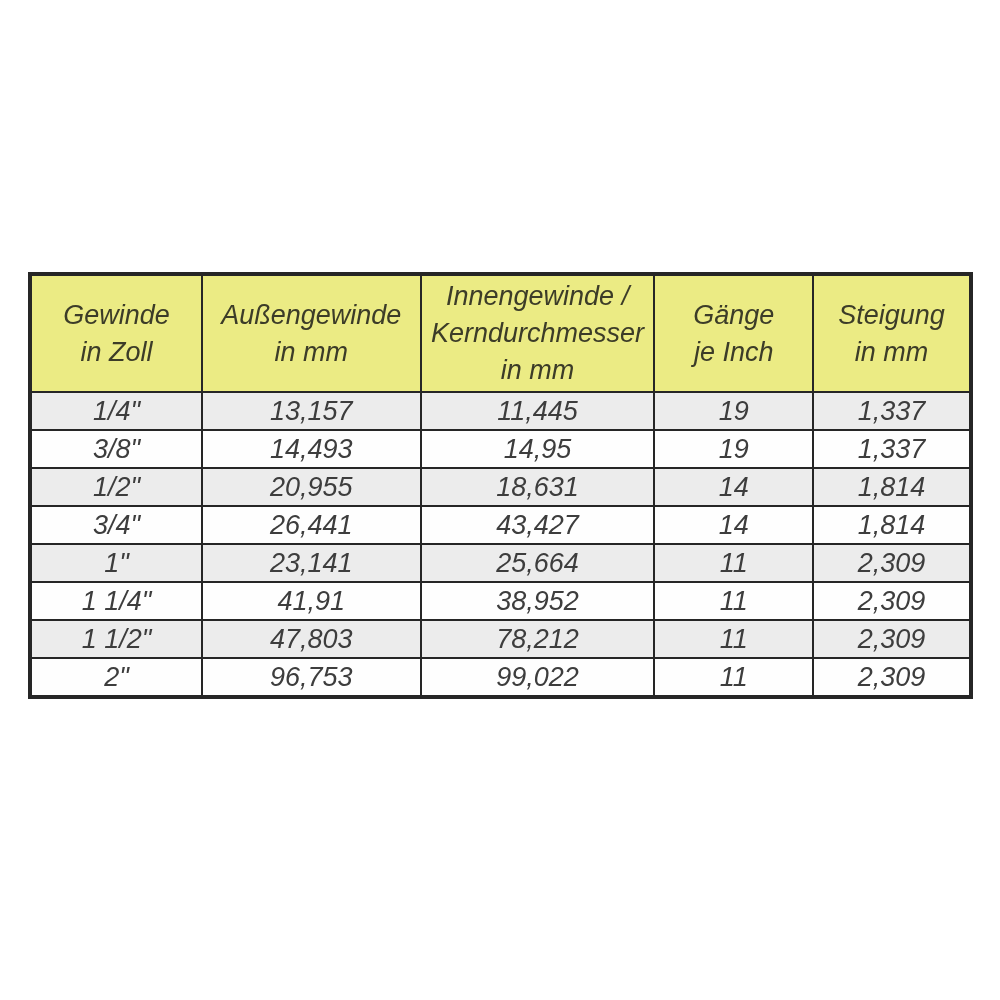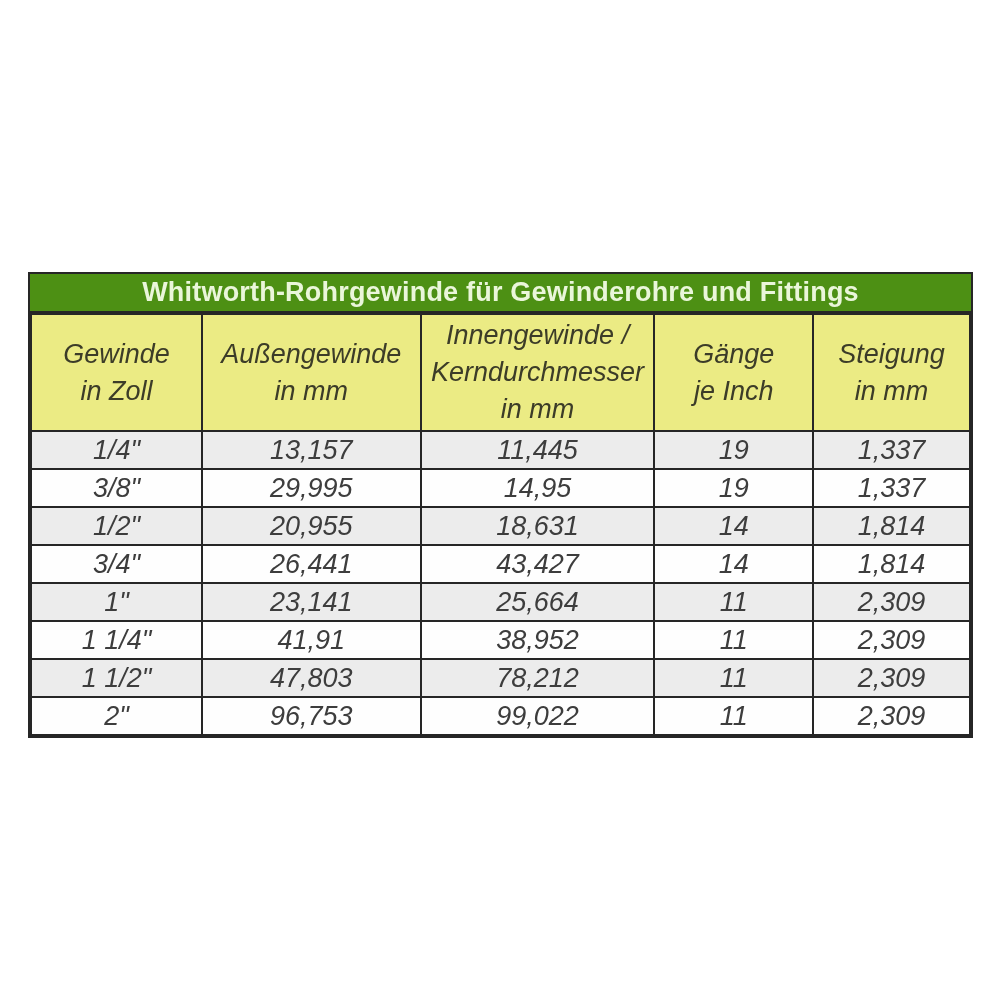--- a/index.html
+++ b/index.html
@@ -69,21 +69,20 @@
   col.c1 { width: 18.2%; }
   col.c2 { width: 23.3%; }
   col.c3 { width: 24.9%; }
   col.c4 { width: 16.9%; }
   col.c5 { width: 16.7%; }
 </style>
 </head>
 <body>
 
 <div class="table-wrap">
-  <div class="title-bar">Whitworth-Rohrgewinde für Gewinderohre und Fittings</div>
   <table class="thread-table">
     <colgroup>
       <col class="c1">
         <col class="c2">
         <col class="c3">
         <col class="c4">
         <col class="c5">
     </colgroup>
     <thead>
       <tr>
@@ -103,21 +102,21 @@
     <tbody>
       <tr class="alt">
         <td>1/4"</td>
         <td>13,157</td>
         <td>11,445</td>
         <td>19</td>
         <td>1,337</td>
       </tr>
       <tr>
         <td>3/8"</td>
-        <td>29,995</td>
+        <td>14,493</td>
         <td>14,95</td>
         <td>19</td>
         <td>1,337</td>
       </tr>
       <tr class="alt">
         <td>1/2"</td>
         <td>20,955</td>
         <td>18,631</td>
         <td>14</td>
         <td>1,814</td>

